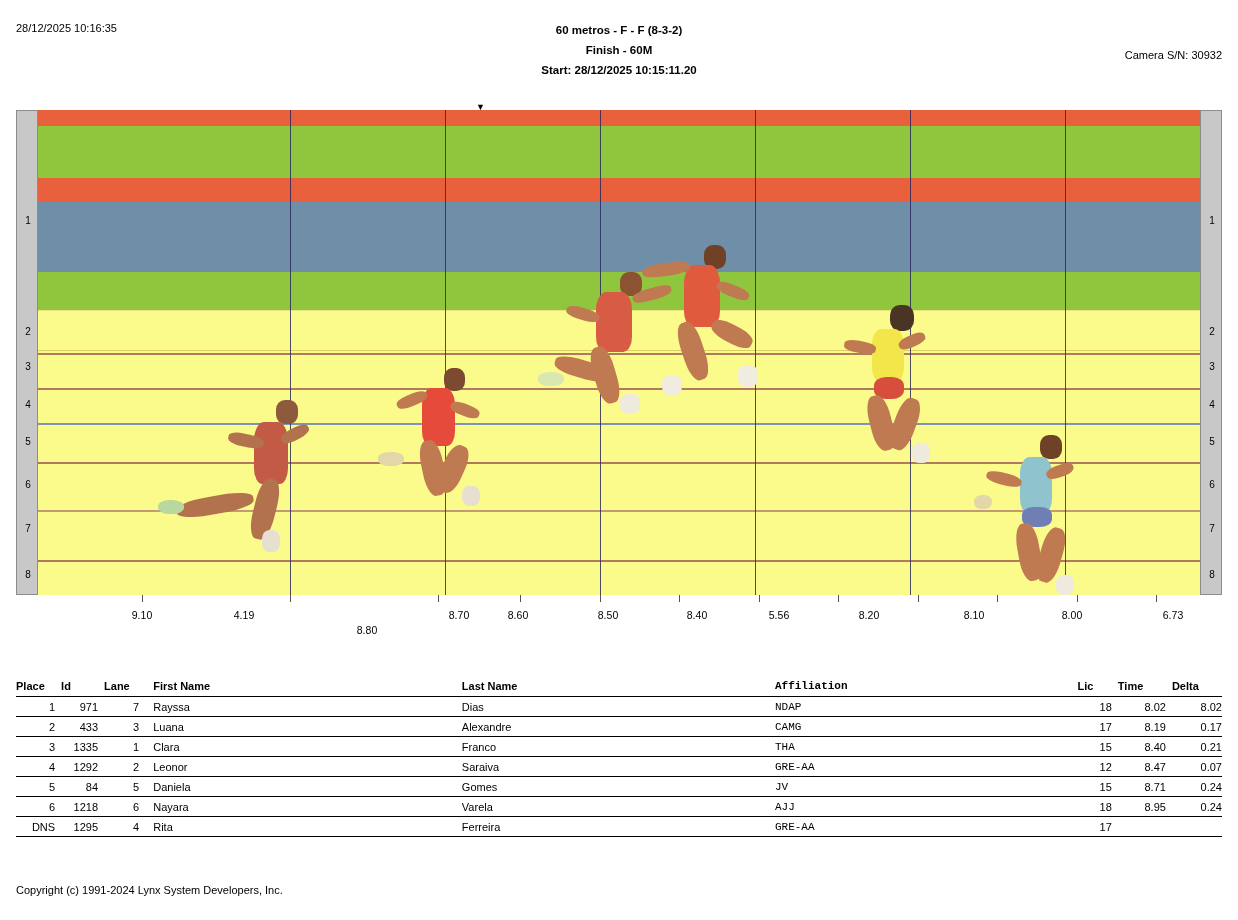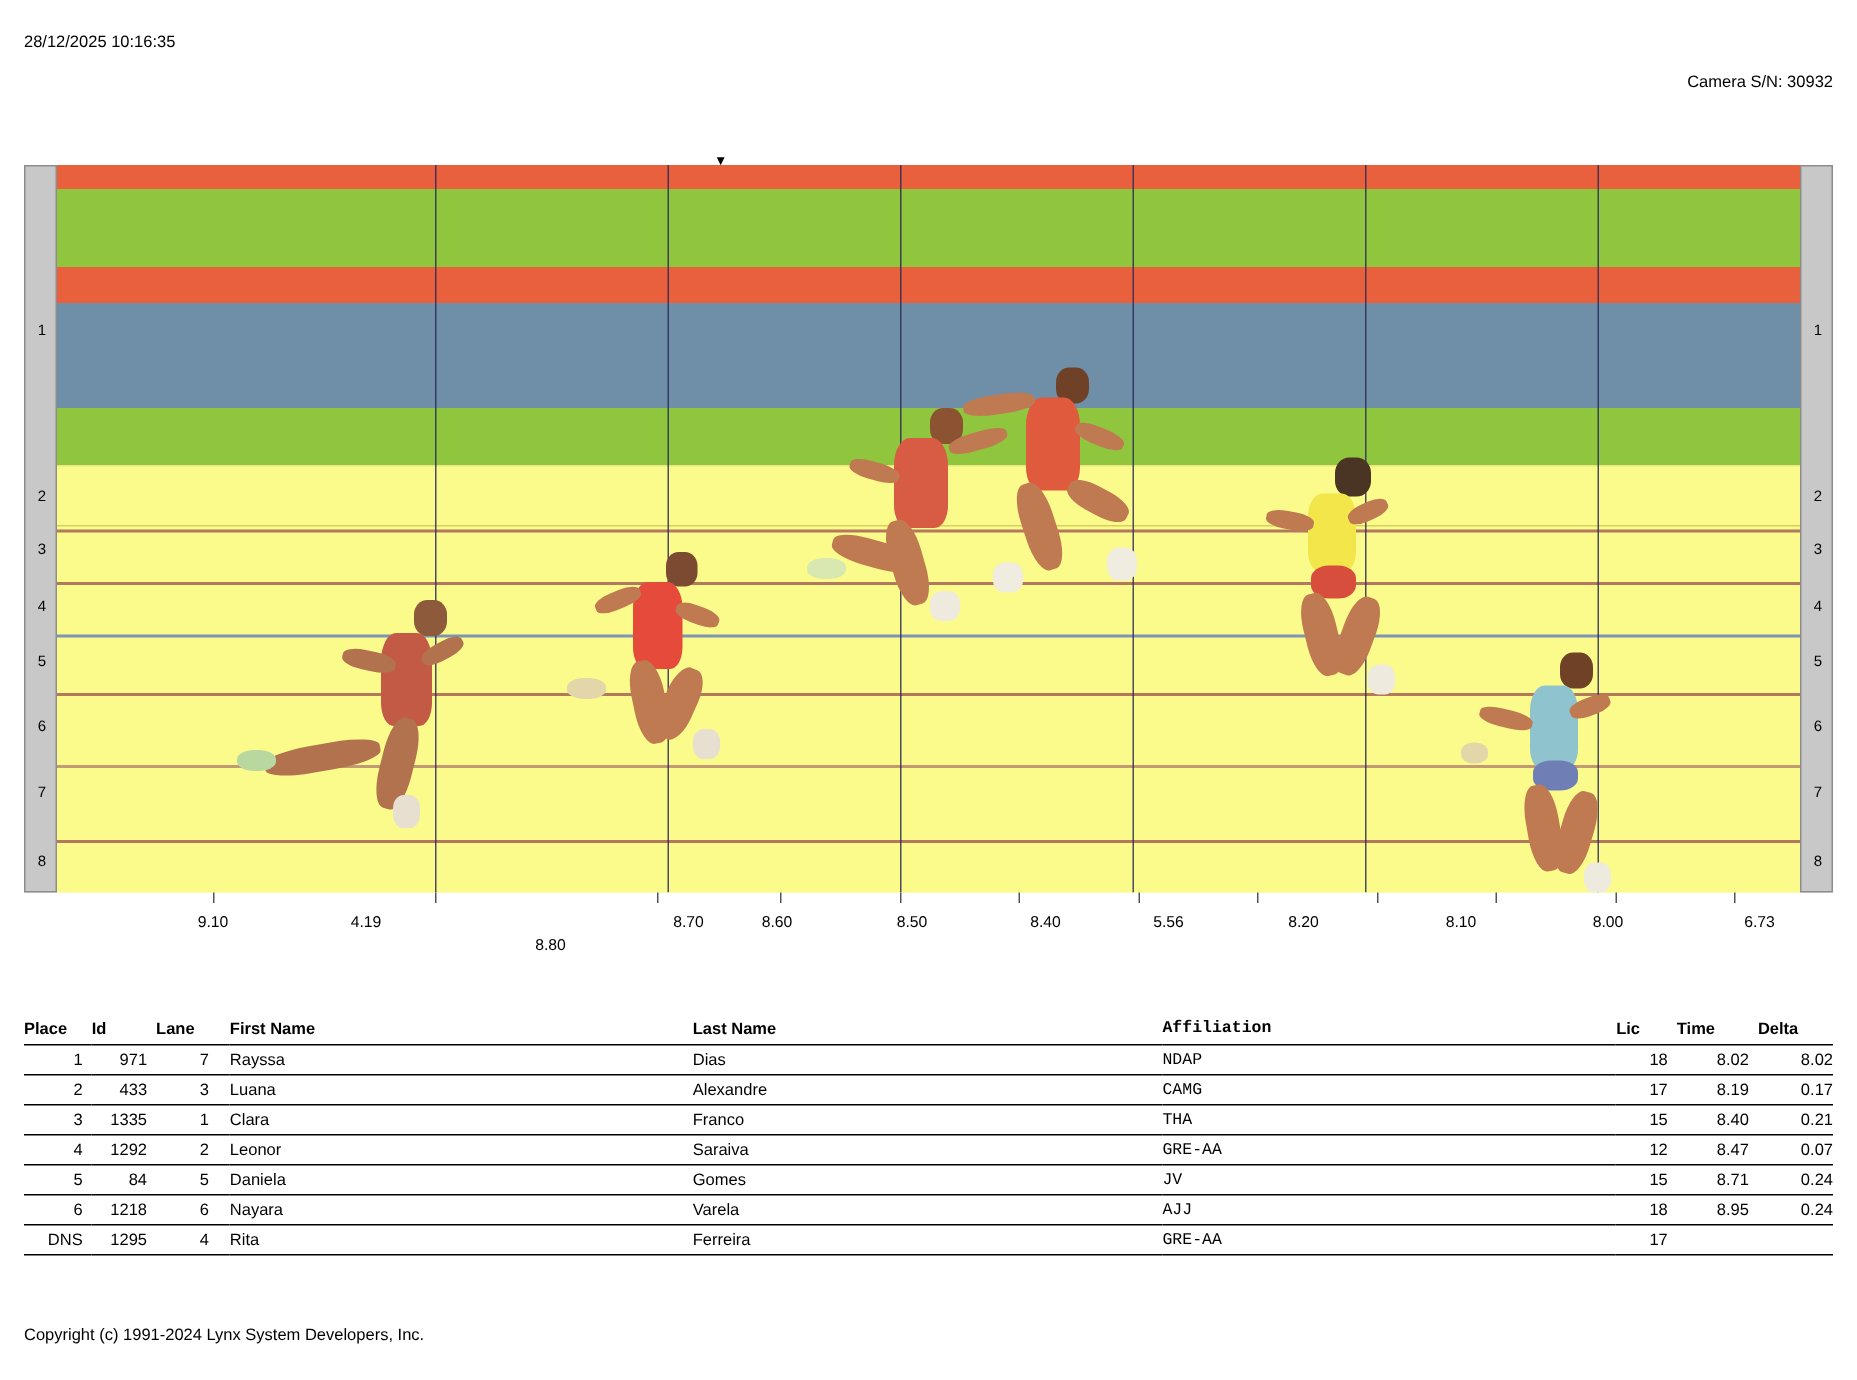--- a/index.html
+++ b/index.html
@@ -183,20 +183,23 @@
     font-size: 11px;
     color: #000;
   }
 </style>
 </head>
 <body>
 
 <div class="hdr">
   <div class="hdr-datetime">28/12/2025 10:16:35</div>
   <div class="hdr-center">
+    <div>60 metros - F - F (8-3-2)</div>
+    <div>Finish - 60M</div>
+    <div>Start: 28/12/2025 10:15:11.20</div>
   </div>
   <div class="hdr-camera">Camera S/N: 30932</div>
 </div>
 
 <div class="photo-wrap">
 
   <div class="gutter left">
     <div class="lane-num" style="top:104px">1</div>
     <div class="lane-num" style="top:215px">2</div>
     <div class="lane-num" style="top:250px">3</div>

